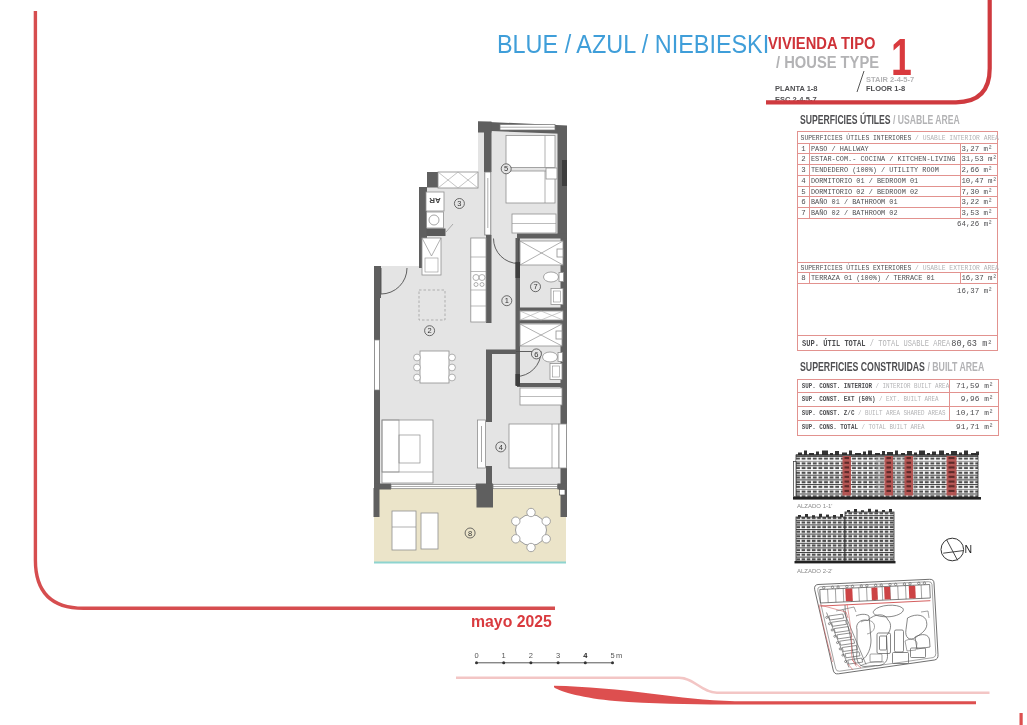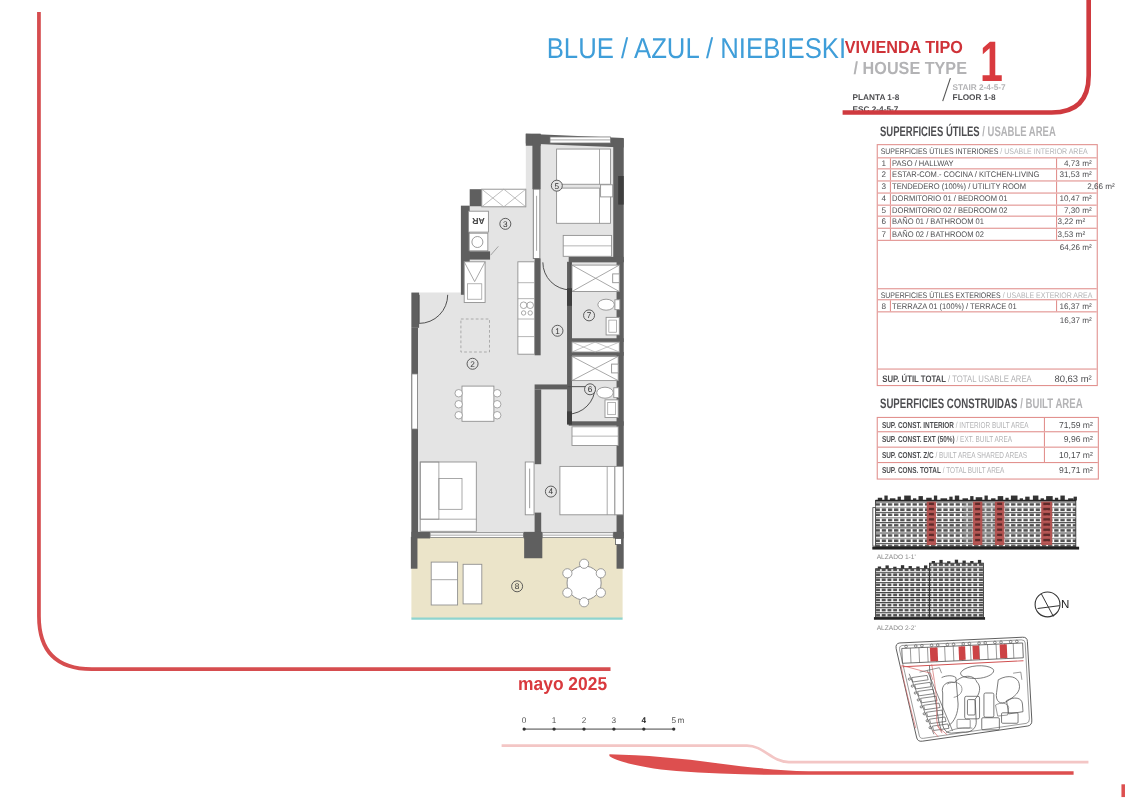--- a/index.html
+++ b/index.html
@@ -1,47 +1,47 @@
 <!DOCTYPE html>
 <html><head><meta charset="utf-8">
 <style>
 html,body{margin:0;padding:0;background:#fff;}
 #page{position:relative;width:1027px;height:725px;background:#fff;overflow:hidden;
  font-family:"Liberation Sans",sans-serif;}
 .t{position:absolute;white-space:nowrap;}
-.row{position:absolute;white-space:nowrap;overflow:visible;}
+.row{position:absolute;white-space:nowrap;overflow:visible;font-family:Liberation Mono, monospace;}
 </style></head><body>
 <div id="page">
 
 <div class="t" style="left:497px;top:29px;font-size:26px;color:#3f9ed9;letter-spacing:0px;transform:scaleX(0.90);transform-origin:left top;">BLUE / AZUL / NIEBIESKI</div>
 <div class="t" style="left:768px;top:34.5px;font-size:16px;font-weight:bold;color:#cf3238;transform:scaleX(0.92);transform-origin:left top;">VIVIENDA TIPO</div>
 <div class="t" style="left:776px;top:53.5px;font-size:16px;font-weight:bold;color:#b3b3b5;transform:scaleX(0.92);transform-origin:left top;">/ HOUSE TYPE</div>
 <div class="t" style="left:775px;top:74.5px;font-size:7.5px;font-weight:bold;color:#4e4e51;margin-top:20px;">ESC 2-4-5-7</div>
 <div class="t" style="left:775px;top:83.5px;font-size:7.5px;font-weight:bold;color:#4e4e51;">PLANTA 1-8</div>
 <div class="t" style="left:866px;top:74.5px;font-size:7.5px;font-weight:bold;color:#b3b3b5;">STAIR 2-4-5-7</div>
 <div class="t" style="left:866px;top:83.5px;font-size:7.5px;font-weight:bold;color:#4e4e51;">FLOOR 1-8</div>
 <div class="t" style="left:891px;top:27px;font-size:52px;font-weight:bold;color:#d93a3e;transform:scaleX(0.72);transform-origin:left top;">1</div>
 <div class="t" style="left:800px;top:113px;font-size:12.5px;font-weight:bold;transform:scaleX(0.69);transform-origin:left top;"><span style="color:#4e4e51">SUPERFICIES ÚTILES</span> <span style="color:#b3b3b5">/ USABLE AREA</span></div>
 <div class="t" style="left:800px;top:359.5px;font-size:12.5px;font-weight:bold;transform:scaleX(0.70);transform-origin:left top;"><span style="color:#4e4e51">SUPERFICIES CONSTRUIDAS</span> <span style="color:#b3b3b5">/ BUILT AREA</span></div>
 <div style="position:absolute;left:796.5px;top:130.8px;width:201.0px;height:220.0px;border:1px solid #e2928f;box-sizing:border-box;font-size:7.4px;color:#4e4e51;">
 <div class="row" style="left:0;top:0;width:100%;height:12px;border-bottom:1px solid #e2928f;box-sizing:border-box;line-height:12px;"><span style="display:inline-block;transform:scaleX(0.86);transform-origin:left;padding-left:3px;">SUPERFICIES ÚTILES INTERIORES <span style="color:#b3b3b5">/ USABLE INTERIOR AREA</span></span></div>
 <div class="row" style="left:0;top:12.00px;width:100%;height:10.69px;border-bottom:1px solid #e2928f;box-sizing:border-box;line-height:10.69px;">
         <span style="position:absolute;left:0;top:0;width:12.8px;height:100%;border-right:1px solid #e2928f;box-sizing:border-box;text-align:center;">1</span>
         <span style="position:absolute;left:13.8px;top:0;display:inline-block;transform:scaleX(0.93);transform-origin:left;white-space:nowrap;">PASO / HALLWAY</span>
-        <span style="position:absolute;left:162.9px;top:0;width:35px;height:100%;border-left:1px solid #e2928f;box-sizing:border-box;text-align:right;padding-right:3px;">4,73 m²</span>
+        <span style="position:absolute;left:162.9px;top:0;width:35px;height:100%;border-left:1px solid #e2928f;box-sizing:border-box;text-align:right;padding-right:3px;">3,27 m²</span>
       </div>
 <div class="row" style="left:0;top:22.69px;width:100%;height:10.69px;border-bottom:1px solid #e2928f;box-sizing:border-box;line-height:10.69px;">
         <span style="position:absolute;left:0;top:0;width:12.8px;height:100%;border-right:1px solid #e2928f;box-sizing:border-box;text-align:center;">2</span>
         <span style="position:absolute;left:13.8px;top:0;display:inline-block;transform:scaleX(0.93);transform-origin:left;white-space:nowrap;">ESTAR-COM.- COCINA / KITCHEN-LIVING</span>
         <span style="position:absolute;left:162.9px;top:0;width:35px;height:100%;border-left:1px solid #e2928f;box-sizing:border-box;text-align:right;padding-right:3px;">31,53 m²</span>
       </div>
 <div class="row" style="left:0;top:33.38px;width:100%;height:10.69px;border-bottom:1px solid #e2928f;box-sizing:border-box;line-height:10.69px;">
         <span style="position:absolute;left:0;top:0;width:12.8px;height:100%;border-right:1px solid #e2928f;box-sizing:border-box;text-align:center;">3</span>
         <span style="position:absolute;left:13.8px;top:0;display:inline-block;transform:scaleX(0.93);transform-origin:left;white-space:nowrap;">TENDEDERO (100%) / UTILITY ROOM</span>
-        <span style="position:absolute;left:162.9px;top:0;width:35px;height:100%;border-left:1px solid #e2928f;box-sizing:border-box;padding-right:3px;padding-left:27px;">2,66 m²</span>
+        <span style="position:absolute;left:162.9px;top:0;width:35px;height:100%;border-left:1px solid #e2928f;box-sizing:border-box;padding-right:3px;">2,66 m²</span>
       </div>
 <div class="row" style="left:0;top:44.07px;width:100%;height:10.69px;border-bottom:1px solid #e2928f;box-sizing:border-box;line-height:10.69px;">
         <span style="position:absolute;left:0;top:0;width:12.8px;height:100%;border-right:1px solid #e2928f;box-sizing:border-box;text-align:center;">4</span>
         <span style="position:absolute;left:13.8px;top:0;display:inline-block;transform:scaleX(0.93);transform-origin:left;white-space:nowrap;">DORMITORIO 01 / BEDROOM 01</span>
         <span style="position:absolute;left:162.9px;top:0;width:35px;height:100%;border-left:1px solid #e2928f;box-sizing:border-box;text-align:right;padding-right:3px;">10,47 m²</span>
       </div>
 <div class="row" style="left:0;top:54.76px;width:100%;height:10.69px;border-bottom:1px solid #e2928f;box-sizing:border-box;line-height:10.69px;">
         <span style="position:absolute;left:0;top:0;width:12.8px;height:100%;border-right:1px solid #e2928f;box-sizing:border-box;text-align:center;">5</span>
         <span style="position:absolute;left:13.8px;top:0;display:inline-block;transform:scaleX(0.93);transform-origin:left;white-space:nowrap;">DORMITORIO 02 / BEDROOM 02</span>
         <span style="position:absolute;left:162.9px;top:0;width:35px;height:100%;border-left:1px solid #e2928f;box-sizing:border-box;text-align:right;padding-right:3px;">7,30 m²</span>

